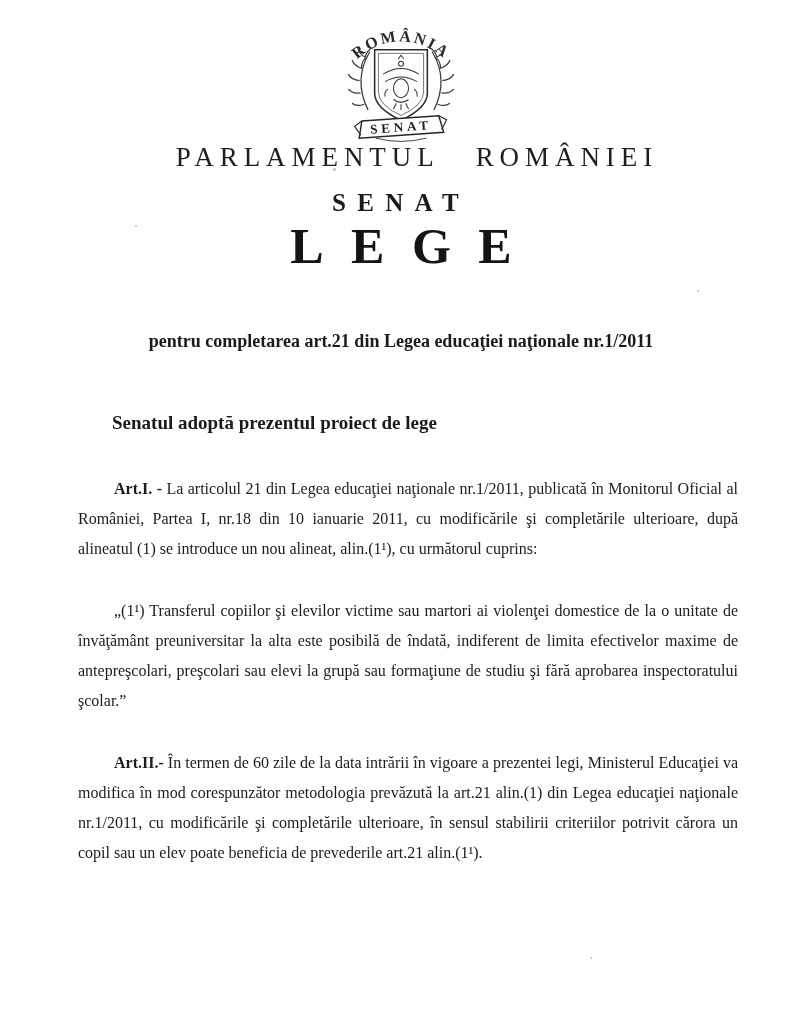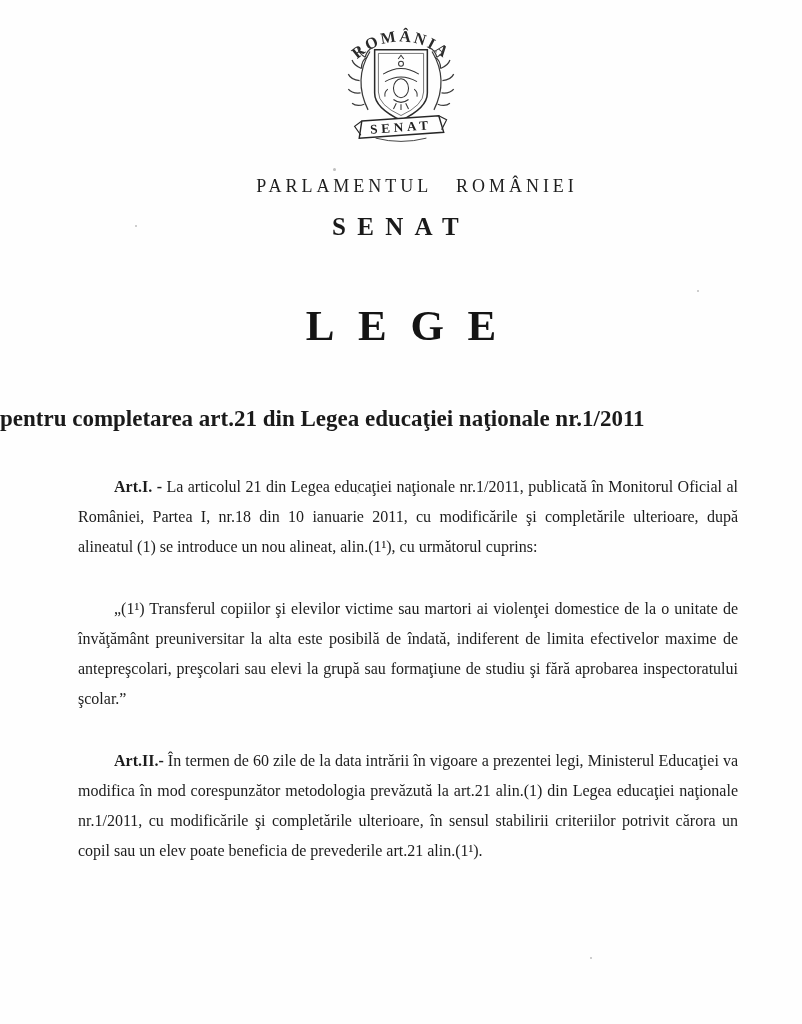--- a/index.html
+++ b/index.html
@@ -16,50 +16,48 @@
     overflow: hidden;
   }
   
   .emblem-wrap {
     padding-top: 10px;
     display: flex;
     justify-content: center;
   }
   
   .parliament-title {
-    margin-top: 34px;
     text-align: center;
-    font-size: 18px;
+    font-size: 27px;
     font-weight: normal;
     letter-spacing: 0.22em;
     word-spacing: 0.9em;
     color: #1e1e1e;
     padding-left: 32px;
   }
   .chamber-title {
     margin-top: 16px;
     text-align: center;
     font-size: 25px;
     font-weight: bold;
     letter-spacing: 0.45em;
     color: #1a1a1a;
   }
   .law-title {
-    margin-top: 60px;
     text-align: center;
-    font-size: 43px;
+    font-size: 50px;
     font-weight: bold;
     letter-spacing: 0.55em;
     text-indent: 0.55em; 
     color: #141414;
   }
   .law-subtitle {
     margin-top: 56px;
-    text-align: left;
-    font-size: 23px;
+    text-align: center;
+    font-size: 18px;
     font-weight: bold;
     color: #1a1a1a;
   }
   .adoption-clause {
     margin-top: 60px;
     margin-left: 112px;
     font-size: 19px;
     font-weight: bold;
     color: #1a1a1a;
   }
@@ -151,20 +149,21 @@
   </div>
 
   <div class="parliament-title">PARLAMENTUL ROMÂNIEI</div>
 
   <div class="chamber-title">SENAT</div>
 
   <div class="law-title">LEGE</div>
 
   <div class="law-subtitle">pentru completarea art.21 din Legea educaţiei naţionale nr.1/2011</div>
 
+  <div class="adoption-clause">Senatul adoptă prezentul proiect de lege</div>
 
   <div class="body-block">
 
     <p class="para">
       <span class="art-label">Art.I. -</span><span> La articolul 21 din Legea educaţiei naţionale nr.1/2011, publicată în Monitorul Oficial al României, Partea I, nr.18 din 10 ianuarie 2011, cu modificările şi completările ulterioare, după alineatul (1) se introduce un nou alineat, alin.(1¹), cu următorul cuprins:</span>
     </p>
 
     <p class="para">
       <span>„(1¹) Transferul copiilor şi elevilor victime sau martori ai violenţei domestice de la o unitate de învăţământ preuniversitar la alta este posibilă de îndată, indiferent de limita efectivelor maxime de antepreşcolari, preşcolari sau elevi la grupă sau formaţiune de studiu şi fără aprobarea inspectoratului şcolar.”</span>
     </p>

